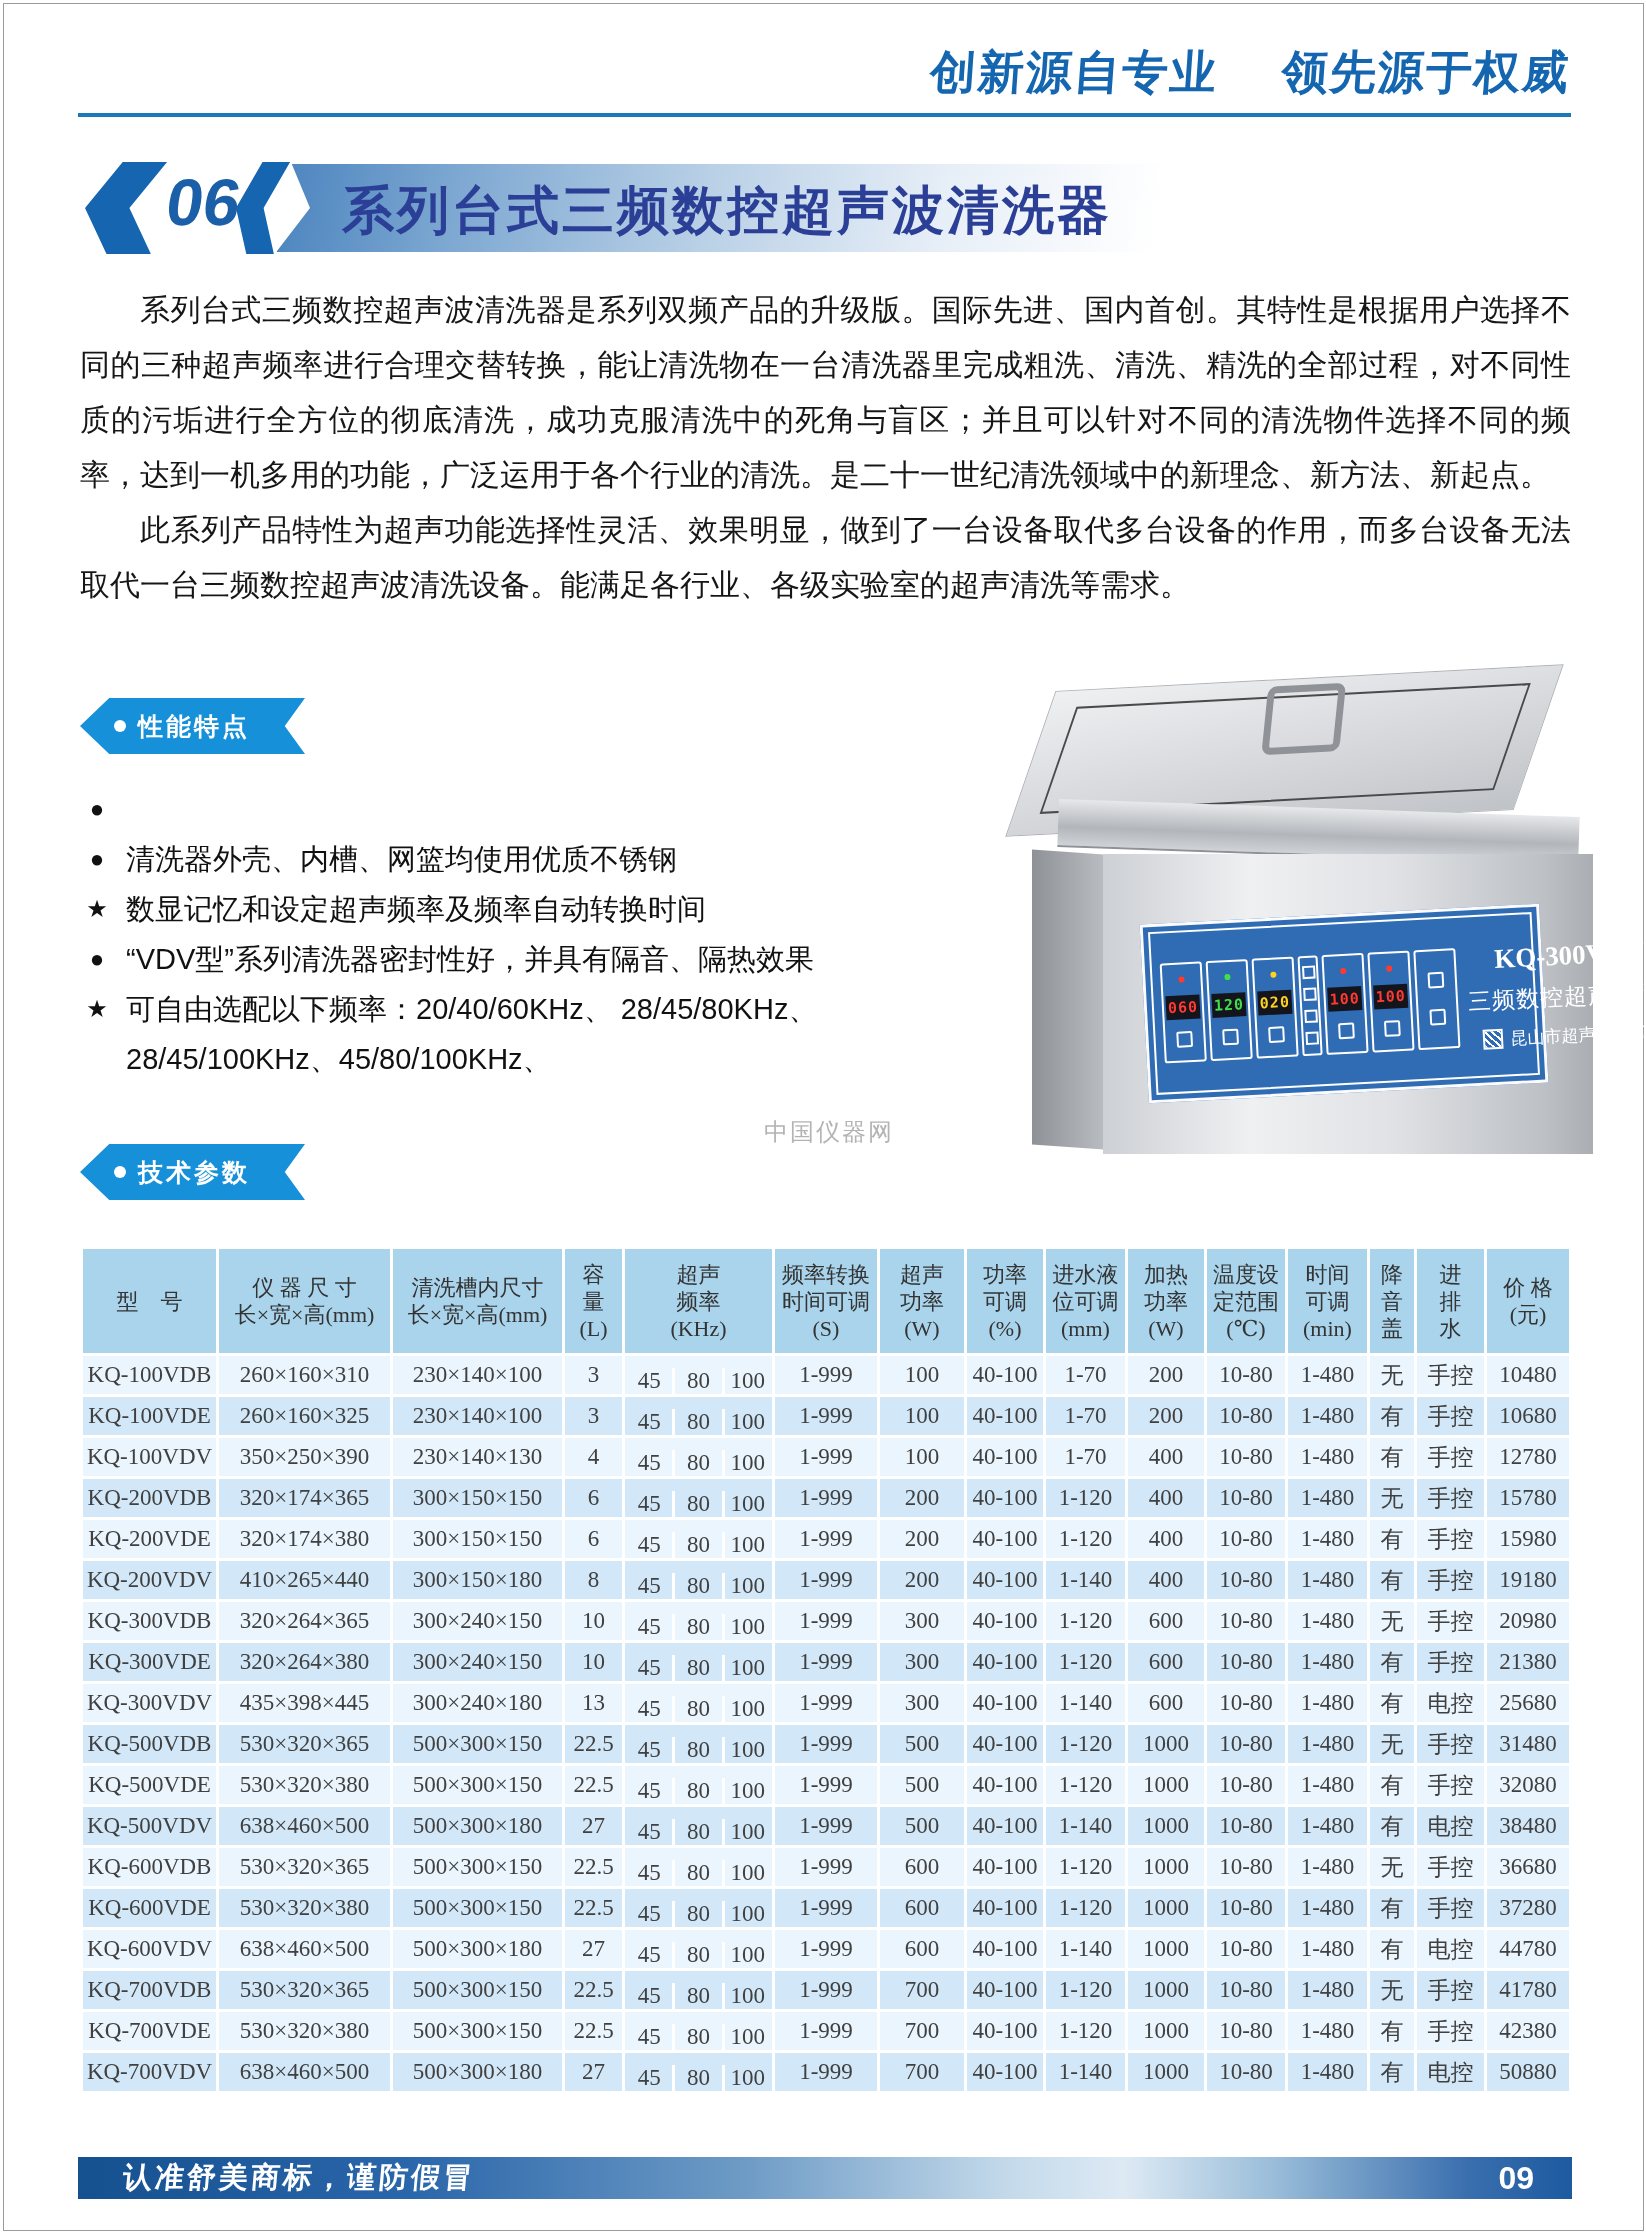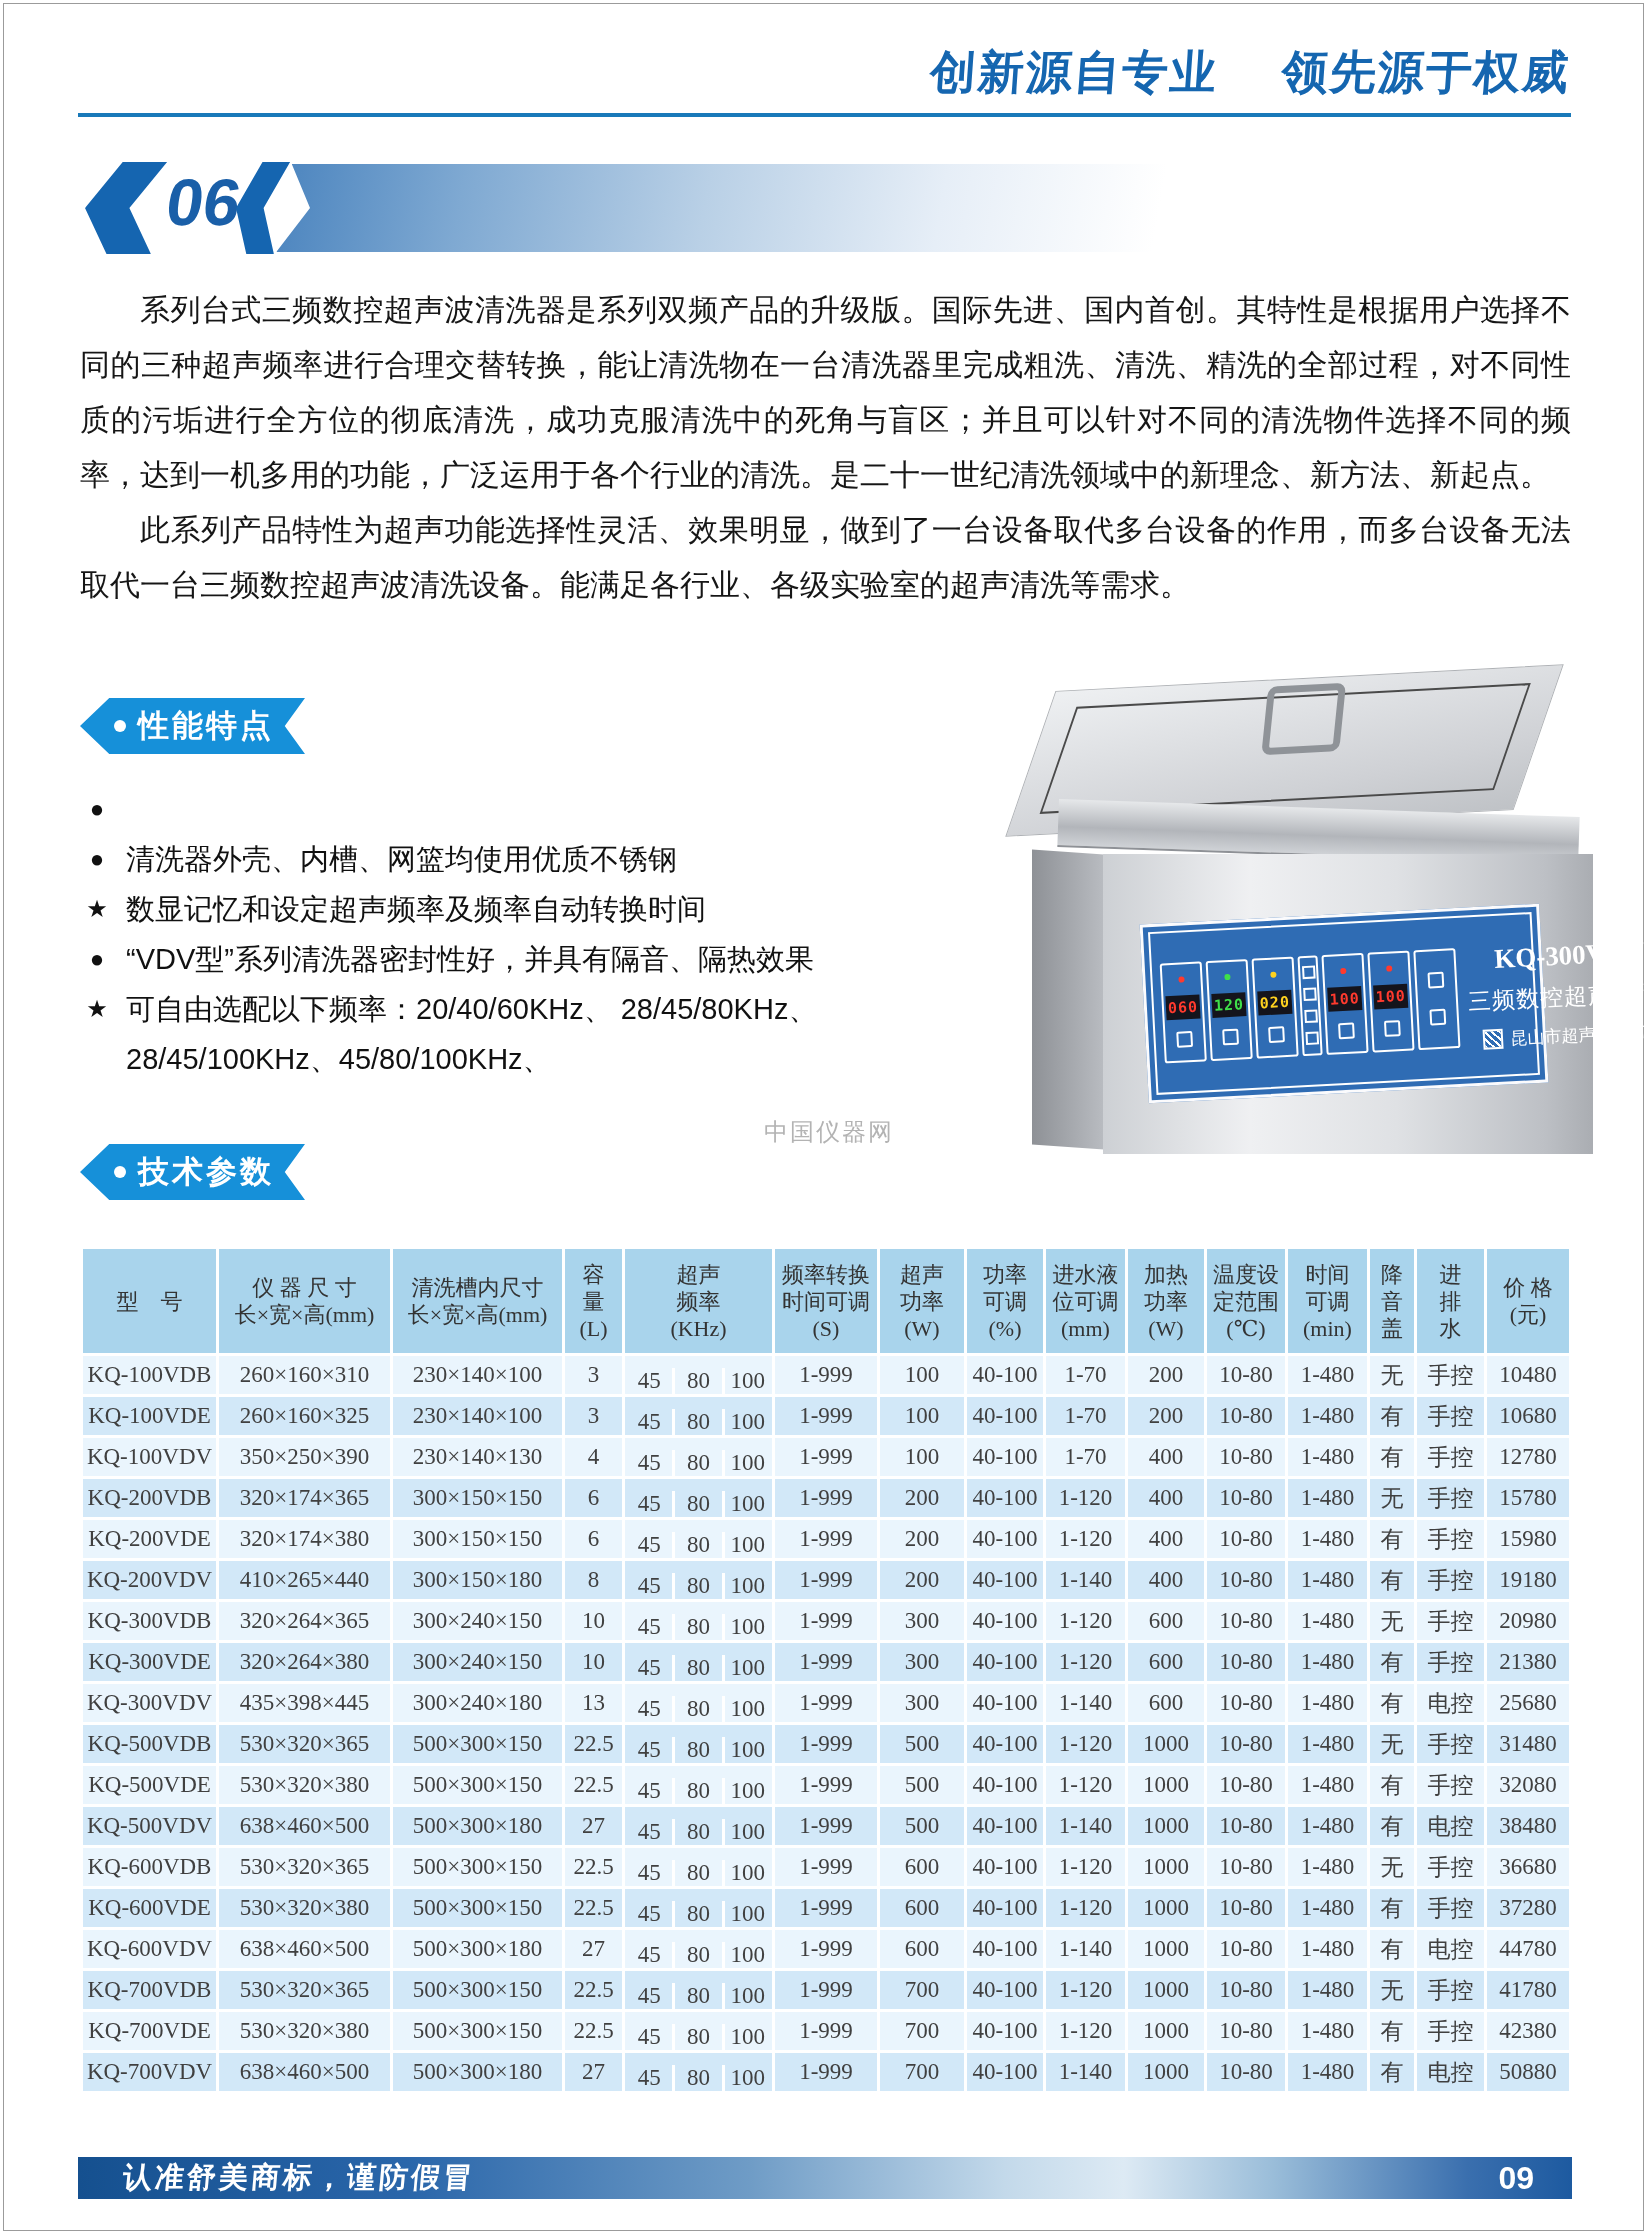--- a/index.html
+++ b/index.html
@@ -27,21 +27,21 @@
   .title-text{position:absolute;left:257px;top:14px;font-size:52px;font-weight:800;
               color:#2c3f96;letter-spacing:3px;white-space:nowrap;}
 
   
   .intro{position:absolute;left:80px;top:282px;width:1491px;font-size:30px;line-height:55px;
          color:#161616;text-align:justify;}
   .intro p{margin:0;text-indent:2em;}
 
   
   .banner{position:absolute;left:80px;width:225px;height:56px;background:#1690d9;color:#fff;
-          display:flex;align-items:center;font-weight:800;font-size:31px;letter-spacing:3px;
+          display:flex;align-items:center;font-weight:800;font-size:25px;letter-spacing:3px;
           padding-left:58px;box-sizing:border-box;
           clip-path:polygon(0 50%,13% 0,100% 0,91% 50%,100% 100%,13% 100%);}
   .banner .banner-dot{position:absolute;left:34px;top:50%;width:12px;height:12px;margin-top:-6px;
           border-radius:50%;background:#fff;}
   .features-banner{top:698px;}
   .specs-banner{top:1144px;}
 
   
   .features-list{position:absolute;left:84px;top:784px;width:876px;font-size:29px;color:#111;}
   .feat{display:flex;gap:16px;line-height:50px;}
@@ -122,20 +122,21 @@
     <span>创新源自专业</span>
     <span>领先源于权威</span>
   </div>
   <div class="top-rule"></div>
 
   <div class="title-block">
     <div class="chevron chevron1"></div>
     <div class="title-num">06</div>
     <div class="chevron chevron2"></div>
     <div class="title-bar"></div>
+    <div class="title-text">系列台式三频数控超声波清洗器</div>
   </div>
 
   <div class="intro">
     <p>系列台式三频数控超声波清洗器是系列双频产品的升级版。国际先进、国内首创。其特性是根据用户选择不同的三种超声频率进行合理交替转换，能让清洗物在一台清洗器里完成粗洗、清洗、精洗的全部过程，对不同性质的污垢进行全方位的彻底清洗，成功克服清洗中的死角与盲区；并且可以针对不同的清洗物件选择不同的频率，达到一机多用的功能，广泛运用于各个行业的清洗。是二十一世纪清洗领域中的新理念、新方法、新起点。</p>
     <p>此系列产品特性为超声功能选择性灵活、效果明显，做到了一台设备取代多台设备的作用，而多台设备无法取代一台三频数控超声波清洗设备。能满足各行业、各级实验室的超声清洗等需求。</p>
   </div>
 
   <div class="banner features-banner">
     <span class="banner-dot"></span>
     <span>性能特点</span>

